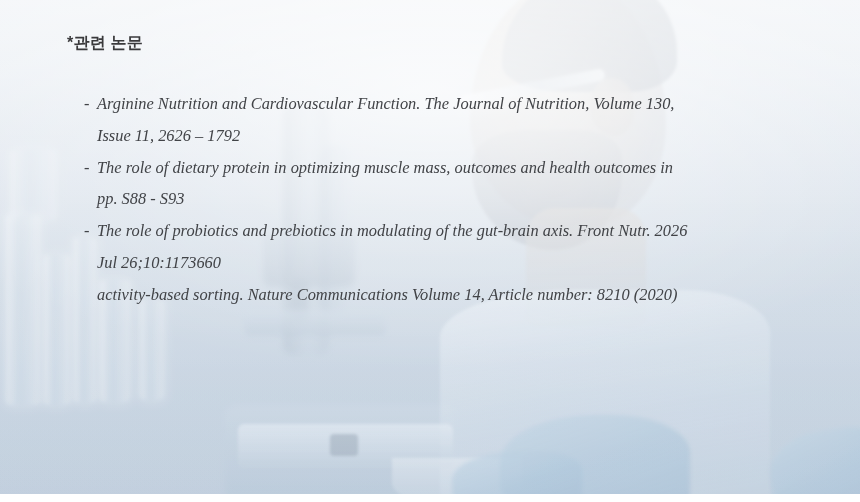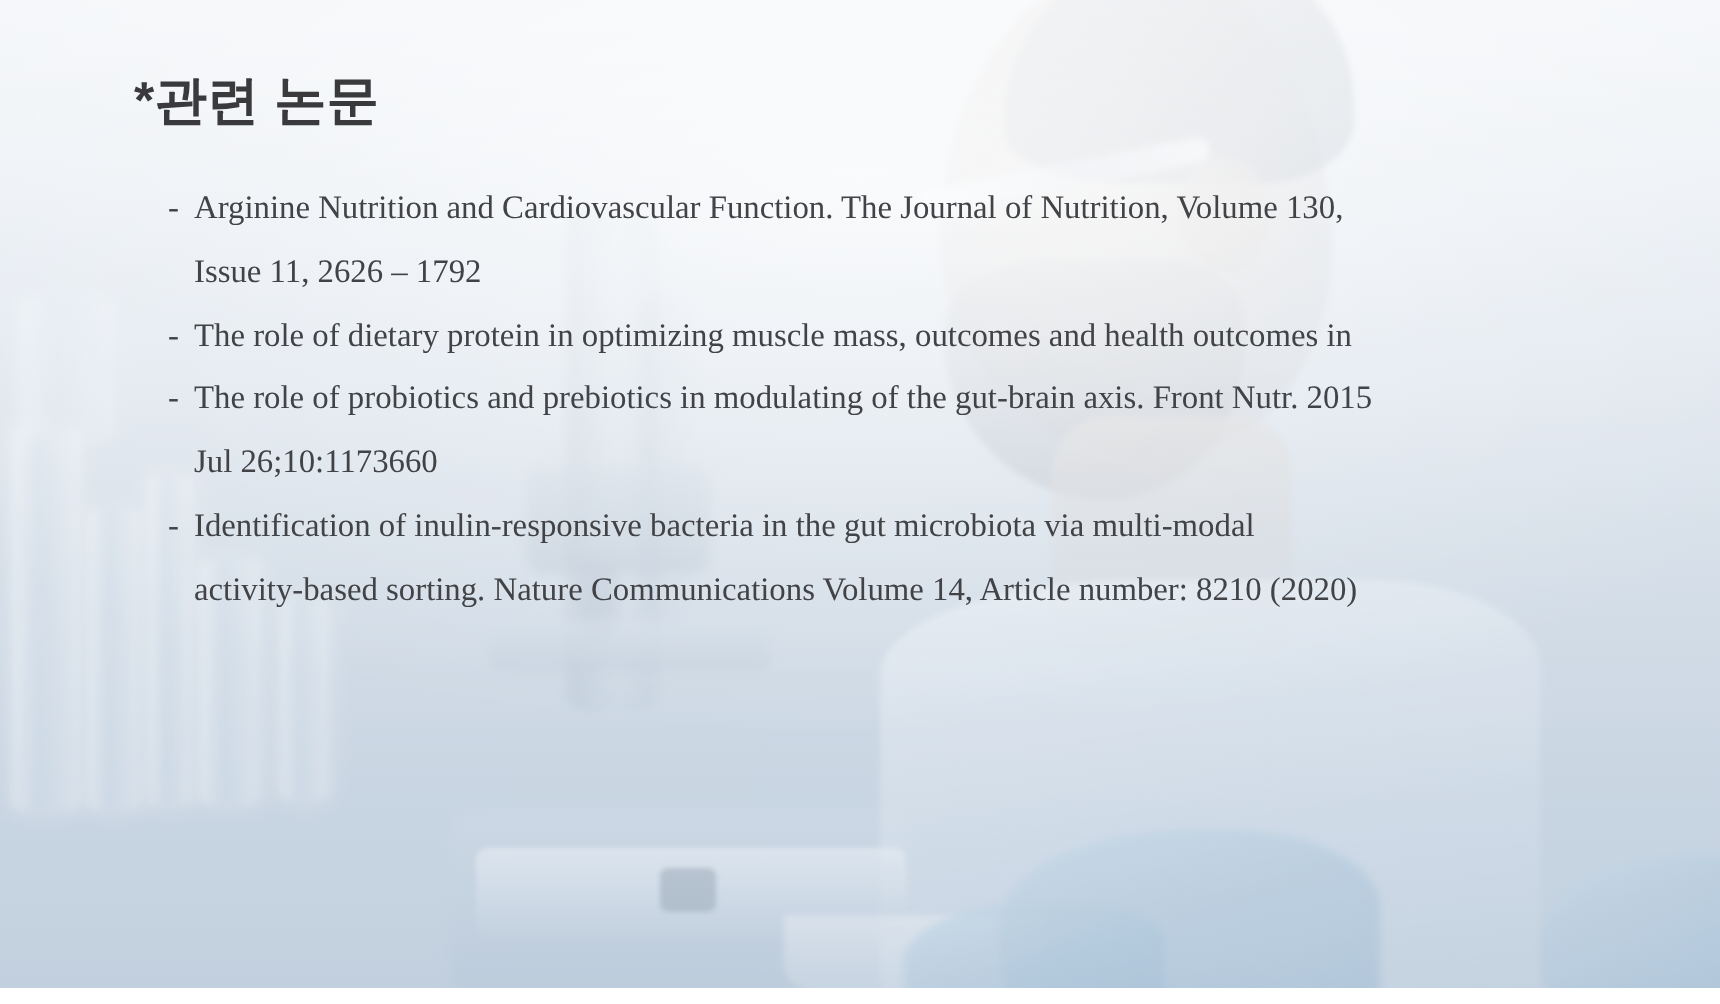--- a/index.html
+++ b/index.html
@@ -229,21 +229,21 @@
   
   .content {
     position: absolute;
     inset: 0;
   }
   .slide-title {
     position: absolute;
     left: 67px;
     top: 33px;
     font-family: "Liberation Sans", "DejaVu Sans", sans-serif;
-    font-size: 26px;
+    font-size: 16px;
     font-weight: bold;
     color: #3a3a3c;
     letter-spacing: .2px;
     white-space: nowrap;
   }
   .ref-list {
     position: absolute;
     left: 84px;
     top: 88px;
     width: 770px;
@@ -251,20 +251,21 @@
   .ref-item {
     display: block;
     position: relative;
     color: #414347;
     font-size: 16.4px;
     line-height: 31.8px;
   }
   .ref-line {
     display: block;
     white-space: nowrap;
+    font-style: italic;
   }
   .ref-line.cont {
     padding-left: 13px;
   }
   .ref-dash {
     display: inline-block;
     width: 13px;
   }
 </style>
 </head>
@@ -319,29 +320,29 @@
 
     <div class="ref-list">
 
       <div class="ref-item">
         <span class="ref-line"><span class="ref-dash">-</span><span>Arginine Nutrition and Cardiovascular Function. The Journal of Nutrition, Volume 130,</span></span>
         <span class="ref-line cont">Issue 11, 2626 – 1792</span>
       </div>
 
       <div class="ref-item">
         <span class="ref-line"><span class="ref-dash">-</span><span>The role of dietary protein in optimizing muscle mass, outcomes and health outcomes in</span></span>
+        <span class="ref-line cont">pp. S88 - S93</span>
       </div>
 
       <div class="ref-item">
-        <span class="ref-line"><span class="ref-dash">-</span><span>The role of probiotics and prebiotics in modulating of the gut-brain axis. Front Nutr. 2015</span></span>
+        <span class="ref-line"><span class="ref-dash">-</span><span>The role of probiotics and prebiotics in modulating of the gut-brain axis. Front Nutr. 2026</span></span>
         <span class="ref-line cont">Jul 26;10:1173660</span>
       </div>
 
       <div class="ref-item">
-        <span class="ref-line"><span class="ref-dash">-</span><span>Identification of inulin-responsive bacteria in the gut microbiota via multi-modal</span></span>
         <span class="ref-line cont">activity-based sorting. Nature Communications Volume 14, Article number: 8210 (2020)</span>
       </div>
 
 
     </div>
   </div>
 
   <div class="bottom-strip"></div>
 </div>
 

